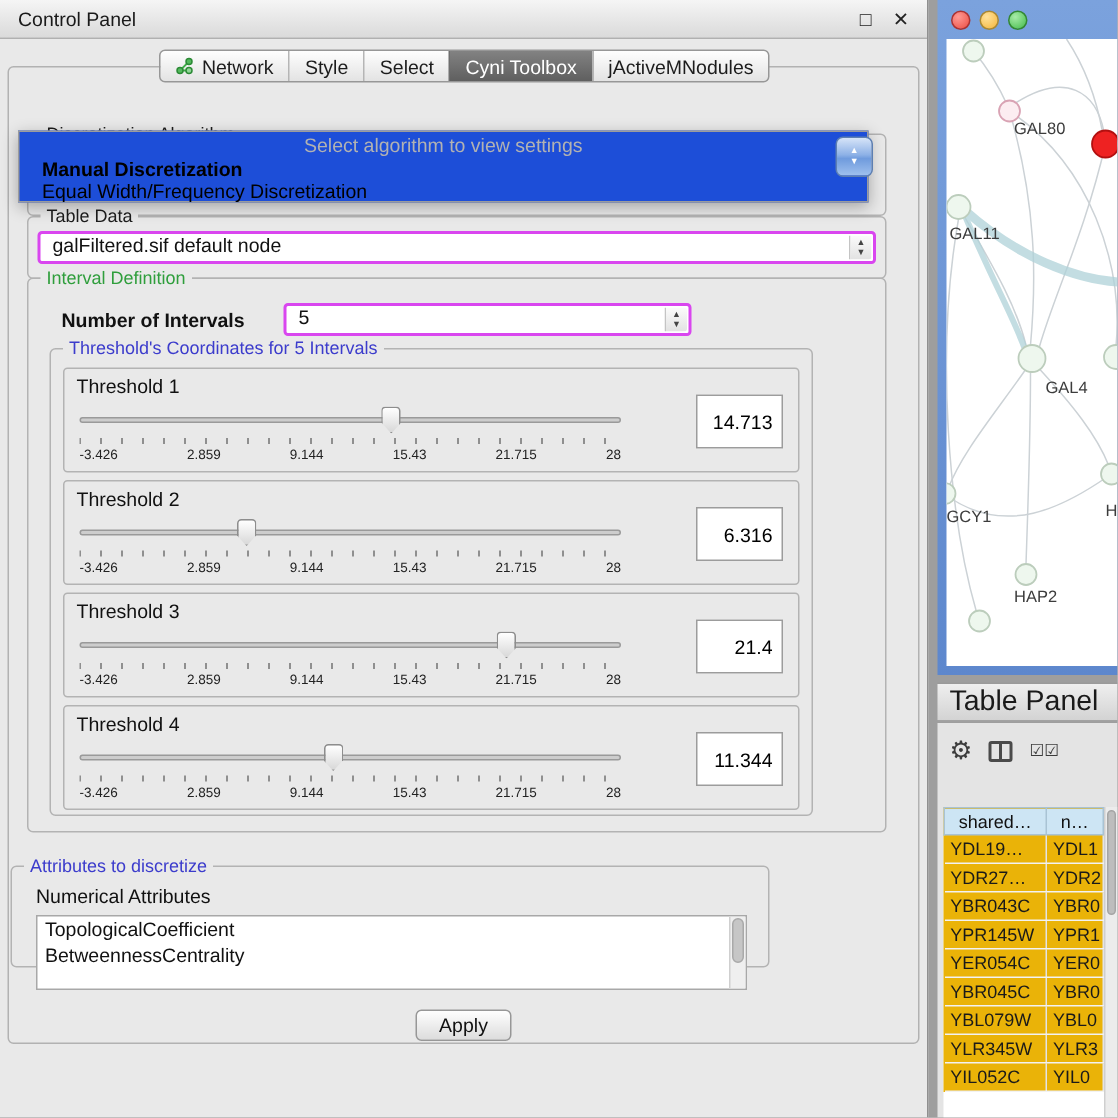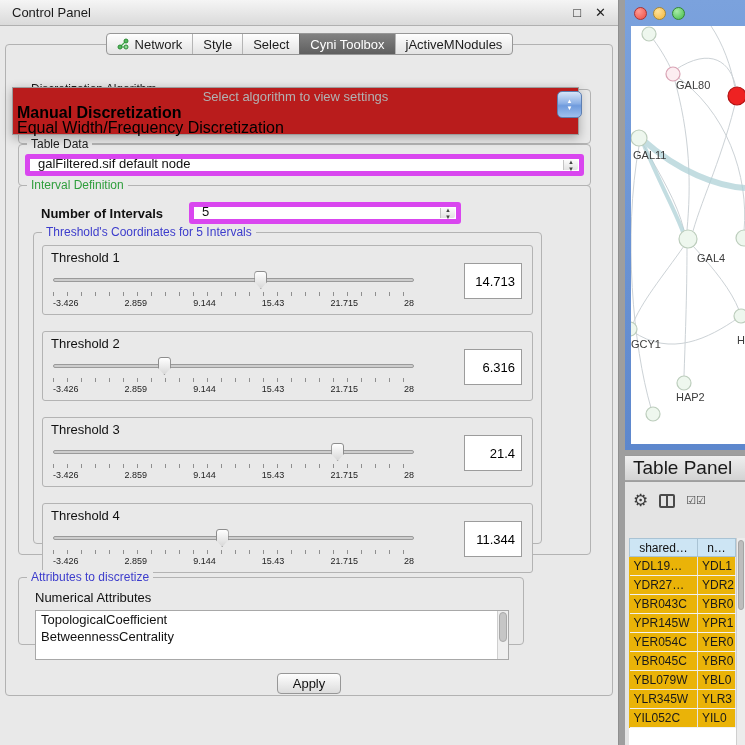--- a/index.html
+++ b/index.html
@@ -20,33 +20,33 @@
   .tab:first-child{border-left:none}
   .tab.selected{background:linear-gradient(#828282,#5f5f5f);color:#fff;border-left-color:#6e6e6e}
 
   .inner{position:absolute;left:5px;top:44px;width:608px;height:652px;border:1px solid #b2b2b2;border-radius:4px;background:#e9e9e9}
 
   .group{position:absolute;border:1px solid #b3b3b3;border-radius:4px}
   .gtitle{position:absolute;top:-8px;left:8px;background:#e9e9e9;padding:0 4px;font-size:12px;color:#1c1c1c;white-space:nowrap}
   .gtitle.green{color:#2f9e3c}
   .gtitle.blue{color:#3c3ccc}
 
-  .combo{position:absolute;background:#fff;border:5px solid #d946ef;border-radius:3px;height:22px;font-size:13px;display:flex;align-items:flex-end;padding:0 22px 0 8px;color:#111}
+  .combo{position:absolute;background:#fff;border:2px solid #d946ef;border-radius:3px;height:22px;font-size:13px;display:flex;align-items:flex-start;padding:0 22px 0 8px;color:#111}
   .combo .arrows,.arrows{position:absolute;right:1px;top:1px;bottom:1px;width:15px;display:flex;flex-direction:column;align-items:center;justify-content:center;gap:1px;background:linear-gradient(#fbfbfb,#e2e2e2);border-left:1px solid #c4c4c4;border-radius:0 2px 2px 0;color:#444;font-size:6px;line-height:6px}
 
   
-  .algo-popup{position:absolute;left:6px;top:42px;width:567px;height:48px;background:#b91c1c;border:1px solid #9c9c9c;box-shadow:0 3px 10px rgba(0,0,0,.3);z-index:20;padding-top:1px}
+  .algo-popup{position:absolute;left:6px;top:42px;width:567px;height:48px;background:#1d4ed8;border:1px solid #9c9c9c;box-shadow:0 3px 10px rgba(0,0,0,.3);z-index:20;padding-top:1px}
   .algo-popup .prompt{text-align:center;font-size:13px;color:#b2b2b2;height:16px;line-height:15px}
-  .algo-popup .opt{font-size:16px;color:#000;height:15px;line-height:15px;padding-left:4px}
+  .algo-popup .opt{font-size:13px;color:#000;height:15px;line-height:15px;padding-left:15px}
   .algo-popup .opt.bold{font-weight:bold}
   .combo-frag{position:absolute;left:551px;top:46px;width:25px;height:27px;z-index:21;border:1px solid #5d7fb2;border-radius:5px;background:linear-gradient(#d6e4f8 0%,#8db1e6 45%,#6f9bdd 55%,#9fc0ee 100%);display:flex;flex-direction:column;align-items:center;justify-content:center;gap:1px;color:#fff;font-size:6px;line-height:6px}
   .combo-frag span{background:none;border:none;position:static;width:auto}
 
   
-  .thr-wrap{position:absolute;left:14px;top:46px;width:509px;height:312px;border:1px solid #b3b3b3;border-radius:4px;display:flex;flex-direction:column;gap:16px;padding:12px 8px 0}
+  .thr-wrap{position:absolute;left:14px;top:46px;width:509px;height:312px;border:1px solid #b3b3b3;border-radius:4px;display:flex;flex-direction:column;gap:5px;padding:12px 8px 0}
   .thr-box{position:relative;height:70px;border:1px solid #b3b3b3;border-radius:3px;background:#e9e9e9;flex:none}
   .thr-label{position:absolute;left:8px;top:4px;font-size:13px;font-weight:normal;color:#111}
   .slider{position:absolute;left:10px;top:24px;width:calc(100% - 128px);height:20px}
   .track{position:absolute;left:0;right:0;top:8px;height:4px;background:#cdcdcd;border:1px solid #9a9a9a;border-radius:2px}
   .thumb{position:absolute;top:1px;width:13px;height:18px;margin-left:-7px;background:linear-gradient(#ffffff,#d8d8d8);border:1px solid #8d8d8d;border-radius:3px;clip-path:polygon(0 0,100% 0,100% 60%,50% 100%,0 60%)}
   .ticks{position:absolute;left:10px;top:46px;width:calc(100% - 128px);height:4px;background:repeating-linear-gradient(to right,#8f8f8f 0,#8f8f8f 1px,transparent 1px,transparent 14px)}
   .scale{position:absolute;left:10px;top:52px;width:calc(100% - 128px);display:flex;justify-content:space-between;font-size:9px;color:#222}
   .val{position:absolute;right:10px;top:17px;width:58px;height:36px;border:1px solid #9c9c9c;background:#fff;font-size:13px;font-family:"Liberation Sans",sans-serif;text-align:right;padding-right:6px;color:#000}
 
   
@@ -232,21 +232,21 @@
                 <span>15.43</span>
                 <span>21.715</span>
                 <span>28</span>
               </div>
               <input class="val" value="11.344" style="">
             </div>
 
         </div>
       </div>
 
-      <div class="group" style="left:12px;top:532px;width:506px;height:68px">
+      <div class="group" style="left:1px;top:532px;width:506px;height:68px">
         <span class="gtitle blue">Attributes to discretize</span>
         <div class="attr-label">Numerical Attributes</div>
         <div class="attr-list">
 
 
             <div class="attr-item">TopologicalCoefficient</div>
 
             <div class="attr-item">BetweennessCentrality</div>
 
           <div class="vscroll">

